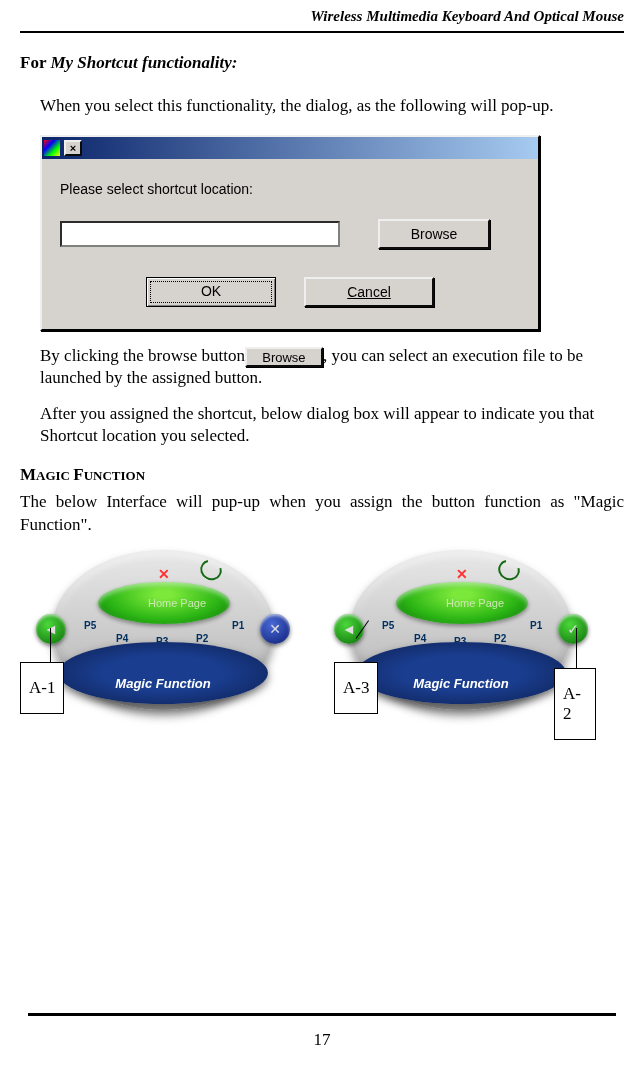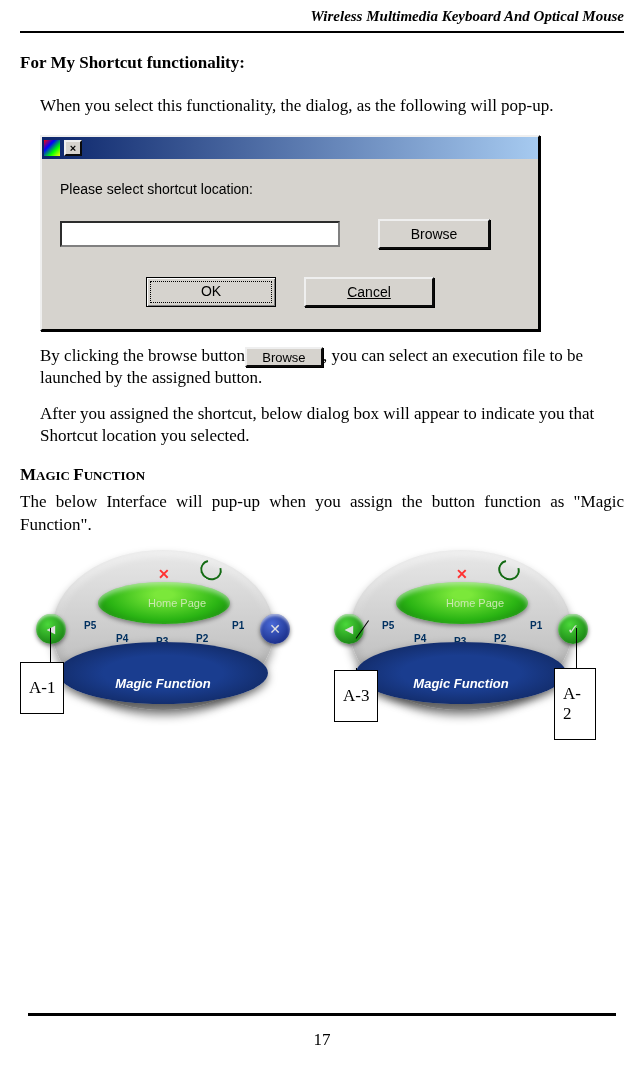--- a/index.html
+++ b/index.html
@@ -21,21 +21,21 @@
     .header-rule {
       border: none;
       border-top: 2.5px solid black;
       margin-bottom: 20px;
     }
     .for-shortcut {
       font-size: 17px;
       margin-bottom: 22px;
     }
     .for-bold { font-weight: bold; }
-    .for-italic { font-weight: bold; }
+    .for-italic { font-weight: bold; font-style: italic; }
     .intro-text {
       font-size: 17px;
       margin-left: 20px;
       margin-right: 0;
       line-height: 1.3;
       margin-bottom: 18px;
     }
     .dialog {
       width: 500px;
       margin-left: 20px;
@@ -377,21 +377,21 @@
     <div class="green-pill">
       <span class="green-pill-text">Home Page</span>
     </div>
     <div class="blue-band"></div>
     <div class="magic-label">Magic Function</div>
     <div class="left-knob">◄</div>
     <div class="right-knob green">✓</div>
 
     <div class="callout-line" style="left:30px; top:118px; width:1px; height:10px;"></div>
     <div class="callout-line" style="left:30px; top:88px; width:22px; height:1px; transform: rotate(-55deg); transform-origin: left;"></div>
-    <div class="callout" style="left:8px; top:120px;">A-3</div>
+    <div class="callout" style="left:8px; top:112px;">A-3</div>
 
     <div class="callout-line" style="left:250px; top:78px; width:1px; height:44px;"></div>
     <div class="callout" style="left:228px; top:118px;">A-2</div>
   </div>
 
 </div>
 
 <div class="footer">
   <hr class="footer-rule">
   <div class="page-num">17</div>

